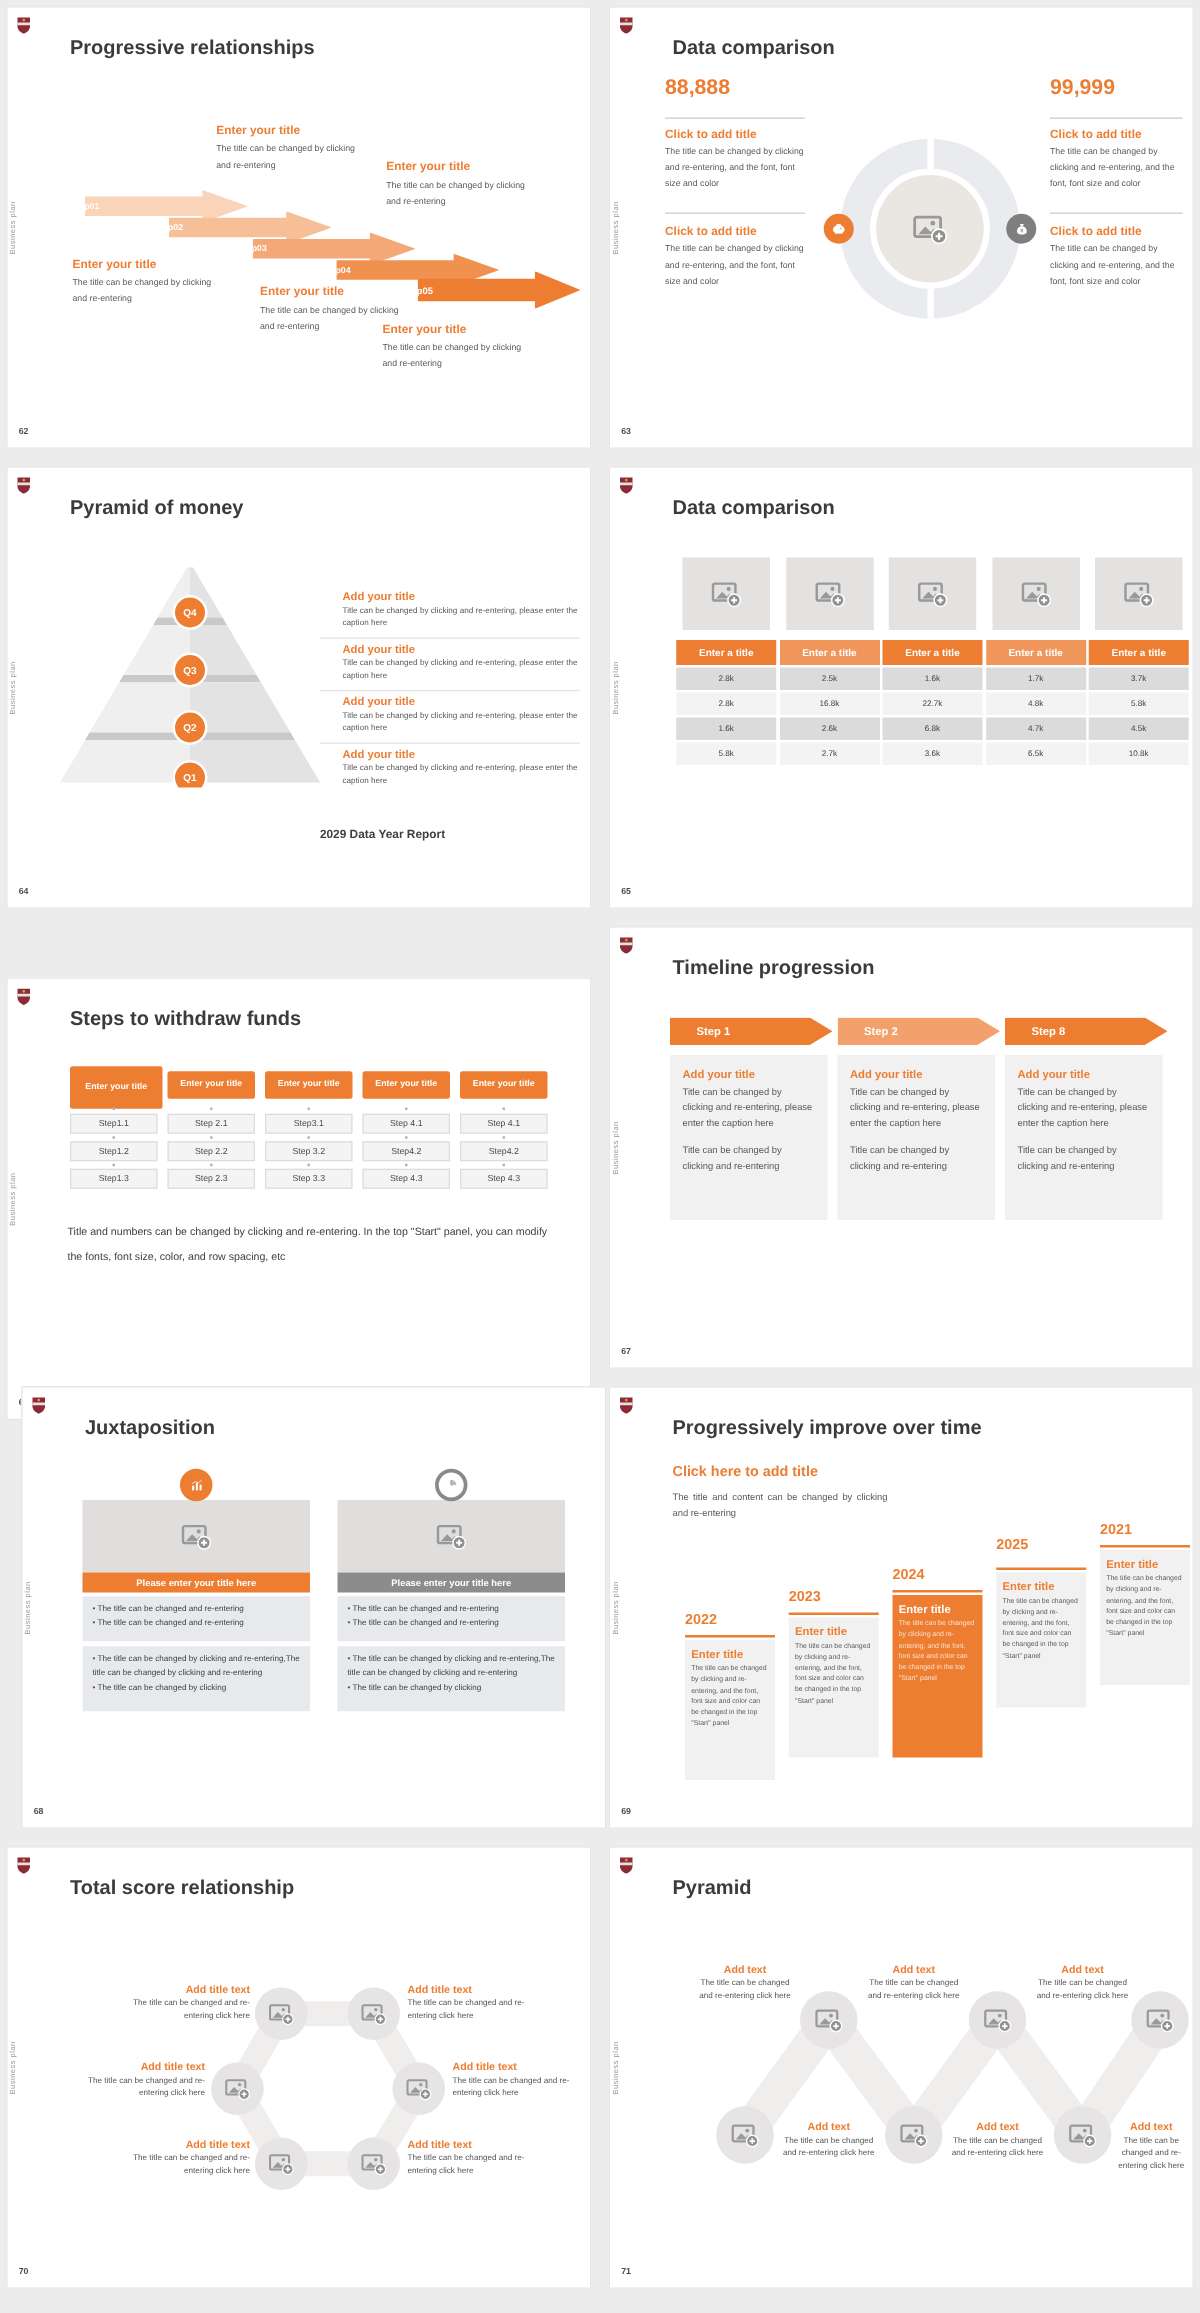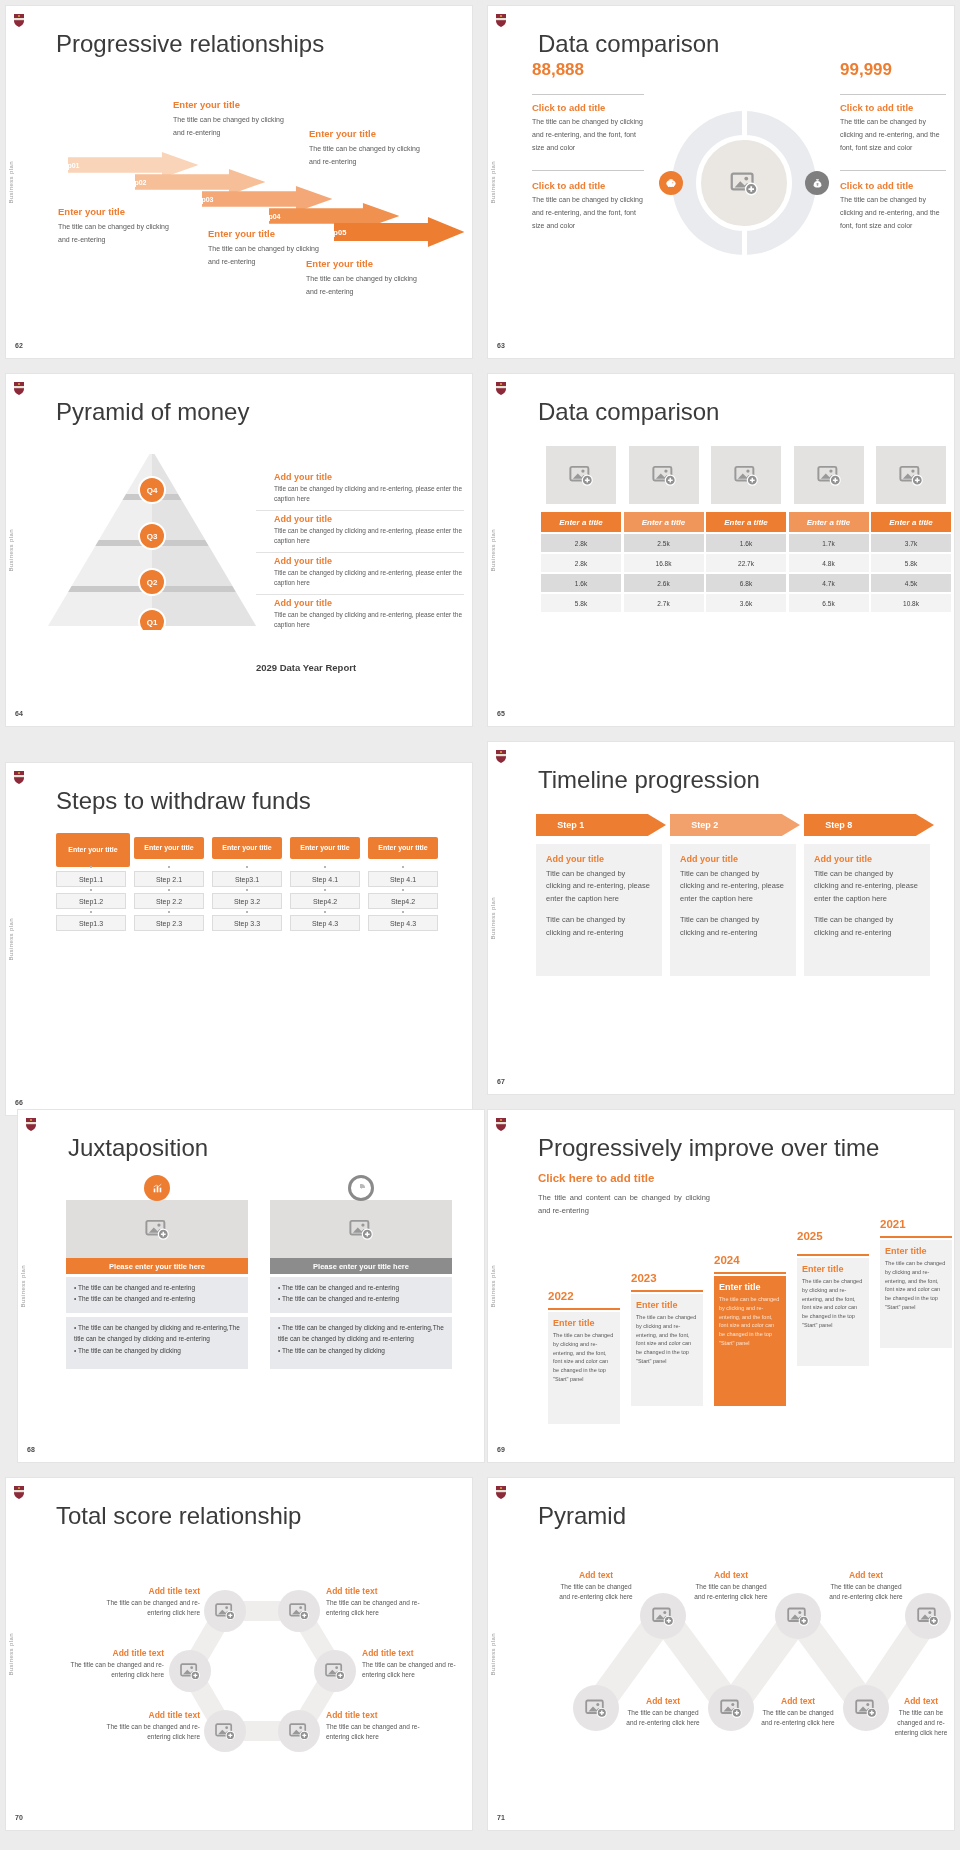--- a/index.html
+++ b/index.html
@@ -2,30 +2,30 @@
 <html><head>
 <meta charset="utf-8">
 <style>
   html,body{margin:0;padding:0;background:#ECECEC;font-family:"Liberation Sans",sans-serif;}
   .page{position:relative;width:960px;height:1850px;background:#ECECEC;overflow:hidden;}
   .slide{position:absolute;width:468px;height:354px;background:#fff;overflow:hidden;border:1px solid #E4E4E4;box-sizing:border-box;}
   .logo{position:absolute;left:7px;top:7px;width:12px;height:14px;}
   .vwrap{position:absolute;left:2px;top:0;height:100%;display:flex;align-items:center;}
   .vwrap span{writing-mode:vertical-rl;transform:rotate(180deg);font-size:6px;color:#9a9a9a;letter-spacing:.4px;}
   .pnum{position:absolute;left:9px;bottom:9px;font-size:7px;font-weight:700;color:#4a4a4a;}
-  .stitle{position:absolute;left:50px;top:24px;font-size:24px;font-weight:400;color:#3b3b3b;}
+  .stitle{position:absolute;left:50px;top:24px;font-size:16px;font-weight:700;color:#3b3b3b;}
   .abs{position:absolute;}
   .ot{color:#ED7D31;font-weight:700;}
   .bt{color:#595959;}
   .hr{position:absolute;height:1px;background:#C9C9C9;}
   .arw{position:absolute;clip-path:polygon(0 20%,72% 20%,72% 0,100% 50%,72% 100%,72% 80%,0 80%);color:#fff;font-size:7px;font-weight:700;display:flex;align-items:center;justify-content:center;padding-right:28%;box-sizing:border-box;width:112px;height:26px;}
   .chv{position:absolute;clip-path:polygon(0 0,86% 0,100% 50%,86% 100%,0 100%);height:22px;width:130px;color:#fff;font-weight:700;font-size:9px;display:flex;align-items:center;justify-content:center;padding-right:13%;box-sizing:border-box;}
   .imgbox{position:absolute;background:#E4E2E1;display:flex;align-items:center;justify-content:center;}
   .circ{position:absolute;border-radius:50%;background:#E6E4E4;display:flex;align-items:center;justify-content:center;}
-  .thead{position:absolute;background:#ED7D31;color:#fff;font-weight:700;font-size:8px;display:flex;align-items:center;justify-content:center;height:20px;width:80px;font-style:italic;}
+  .thead{position:absolute;background:#ED7D31;color:#fff;font-weight:700;font-size:8px;display:flex;align-items:center;justify-content:center;height:20px;width:80px;}
   .tcell{position:absolute;font-size:6.5px;color:#3f3f3f;display:flex;align-items:center;justify-content:center;height:18px;width:80px;}
   .hbtn{position:absolute;background:#ED7D31;color:#fff;font-weight:700;font-size:7px;border-radius:2px;display:flex;align-items:center;justify-content:center;text-align:center;width:70px;line-height:1.15;}
   .sbox{position:absolute;background:#F5F4F4;border:1px solid #DCDCDC;font-size:7px;color:#4a4a4a;display:flex;align-items:center;justify-content:center;box-sizing:border-box;width:70px;height:16px;}
   .dot{position:absolute;width:2px;height:2px;background:#B5B5B5;}
   .panel{position:absolute;background:#F1F1F1;box-sizing:border-box;padding:10px;}
   .bl{font-size:6.5px;color:#3d3d3d;line-height:1.75;}
   .bl::before{content:"•  ";color:#555;}
   .gpan{position:absolute;background:#E8E9EC;box-sizing:border-box;padding:5px 8px;}
   .ybox{position:absolute;background:#F2F1F1;box-sizing:border-box;padding:6px 5px;width:72px;}
   .ylab{position:absolute;font-size:11.5px;font-weight:700;color:#ED7D31;width:72px;}
@@ -284,21 +284,21 @@
   <div class="tcell" style="left:300.5px;top:200px;background:#DBDBDB">4.7k</div>
   <div class="tcell" style="left:383px;top:200px;background:#DBDBDB">4.5k</div>
 
   <div class="tcell" style="left:53px;top:220px;background:#F3F3F3">5.8k</div>
   <div class="tcell" style="left:135.5px;top:220px;background:#F3F3F3">2.7k</div>
   <div class="tcell" style="left:218px;top:220px;background:#F3F3F3">3.6k</div>
   <div class="tcell" style="left:300.5px;top:220px;background:#F3F3F3">6.5k</div>
   <div class="tcell" style="left:383px;top:220px;background:#F3F3F3">10.8k</div>
 </div>
 
-<div class="slide" style="left:5px;top:762px">
+<div class="slide" style="left:5px;top:782px">
   <svg class="logo" viewBox="0 0 12 14">
         <path d="M1 1h10v7c0 3-2.5 5-5 6-2.5-1-5-3-5-6z" fill="#8C2A3A"></path>
         <rect x="1" y="5" width="10" height="2.2" fill="#E8E3D8"></rect>
         <circle cx="6" cy="3" r="1.1" fill="#D8A13A"></circle>
       </svg>
   <div class="vwrap">
         <span>Business plan</span>
       </div>
   <div class="pnum">66</div>
   <div class="stitle">Steps to withdraw funds</div>
@@ -338,20 +338,21 @@
       <div class="dot" style="left:240px;top:148px"></div>
       <div class="dot" style="left:318px;top:148px"></div>
       <div class="dot" style="left:396px;top:148px"></div>
 
   <div class="sbox" style="left:50px;top:152px">Step1.3</div>
   <div class="sbox" style="left:128px;top:152px">Step 2.3</div>
   <div class="sbox" style="left:206px;top:152px">Step 3.3</div>
   <div class="sbox" style="left:284px;top:152px">Step 4.3</div>
   <div class="sbox" style="left:362px;top:152px">Step 4.3</div>
 
+  <div class="abs" style="left:48px;top:192px;width:392px;font-size:8.5px;color:#404040;line-height:2.4">Title and numbers can be changed by clicking and re-entering. In the top "Start" panel, you can modify the fonts, font size, color, and row spacing, etc</div>
 </div>
 
 <div class="slide" style="left:487px;top:741px">
   <svg class="logo" viewBox="0 0 12 14">
         <path d="M1 1h10v7c0 3-2.5 5-5 6-2.5-1-5-3-5-6z" fill="#8C2A3A"></path>
         <rect x="1" y="5" width="10" height="2.2" fill="#E8E3D8"></rect>
         <circle cx="6" cy="3" r="1.1" fill="#D8A13A"></circle>
       </svg>
   <div class="vwrap">
         <span>Business plan</span>

